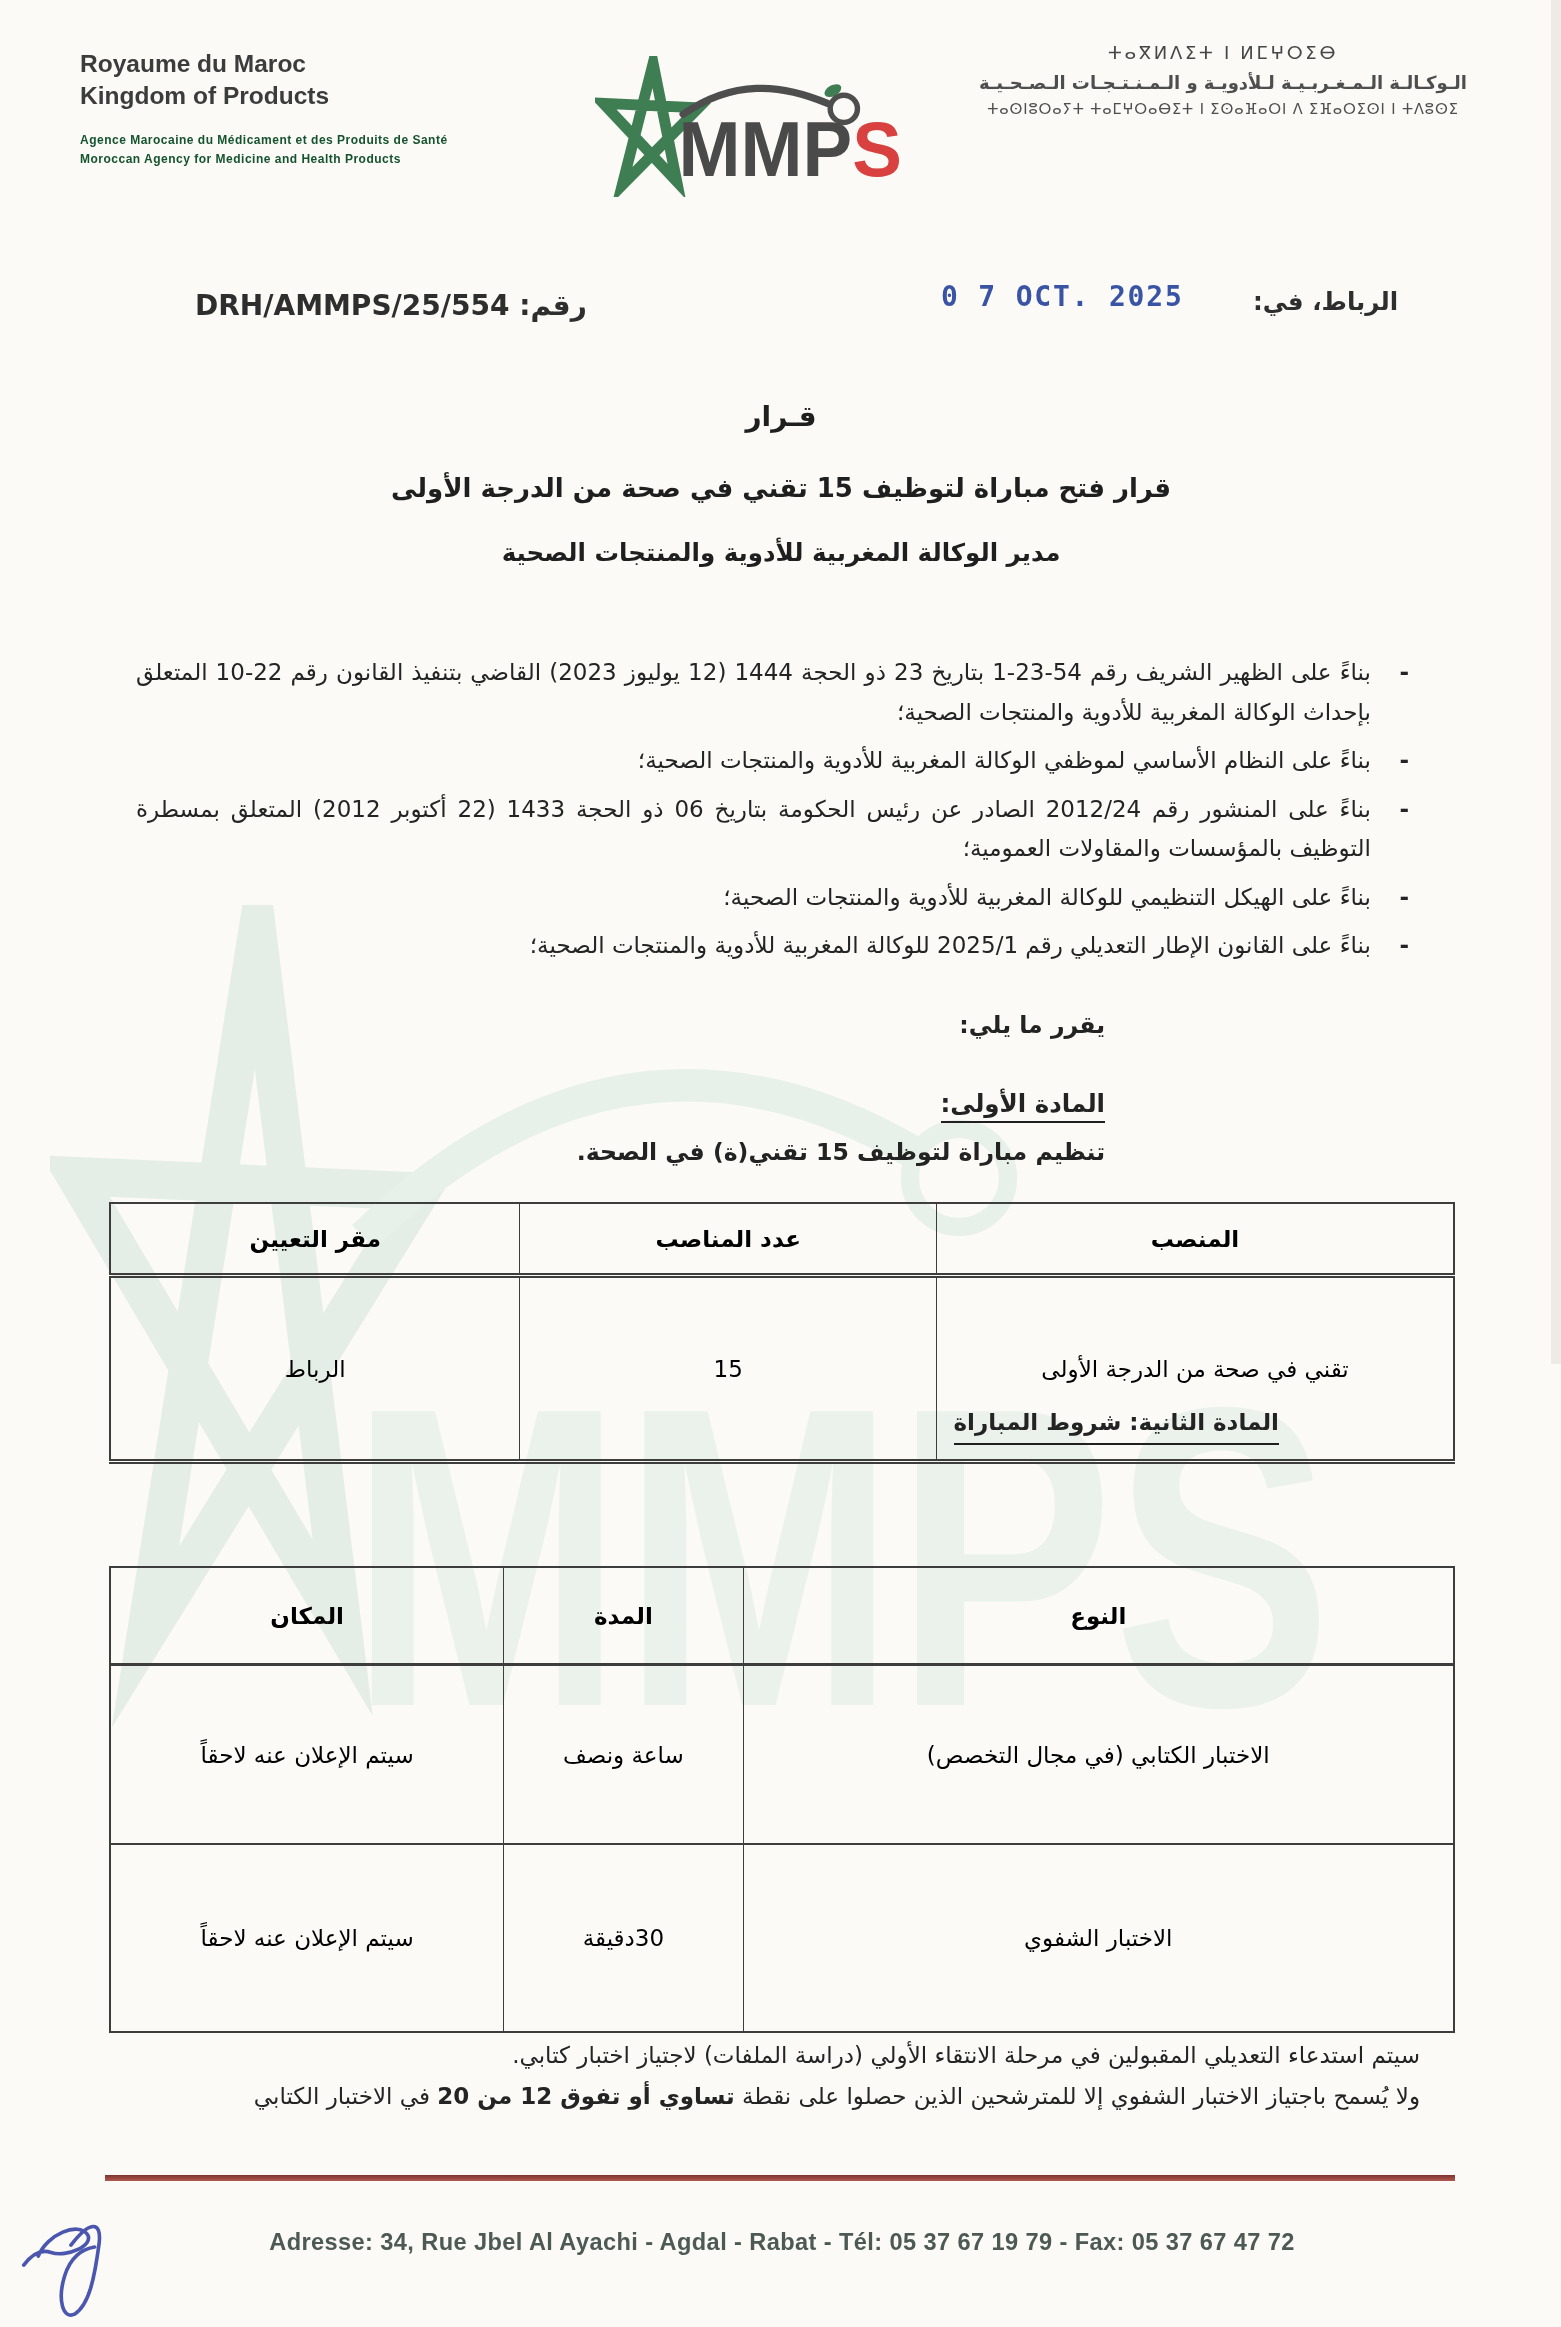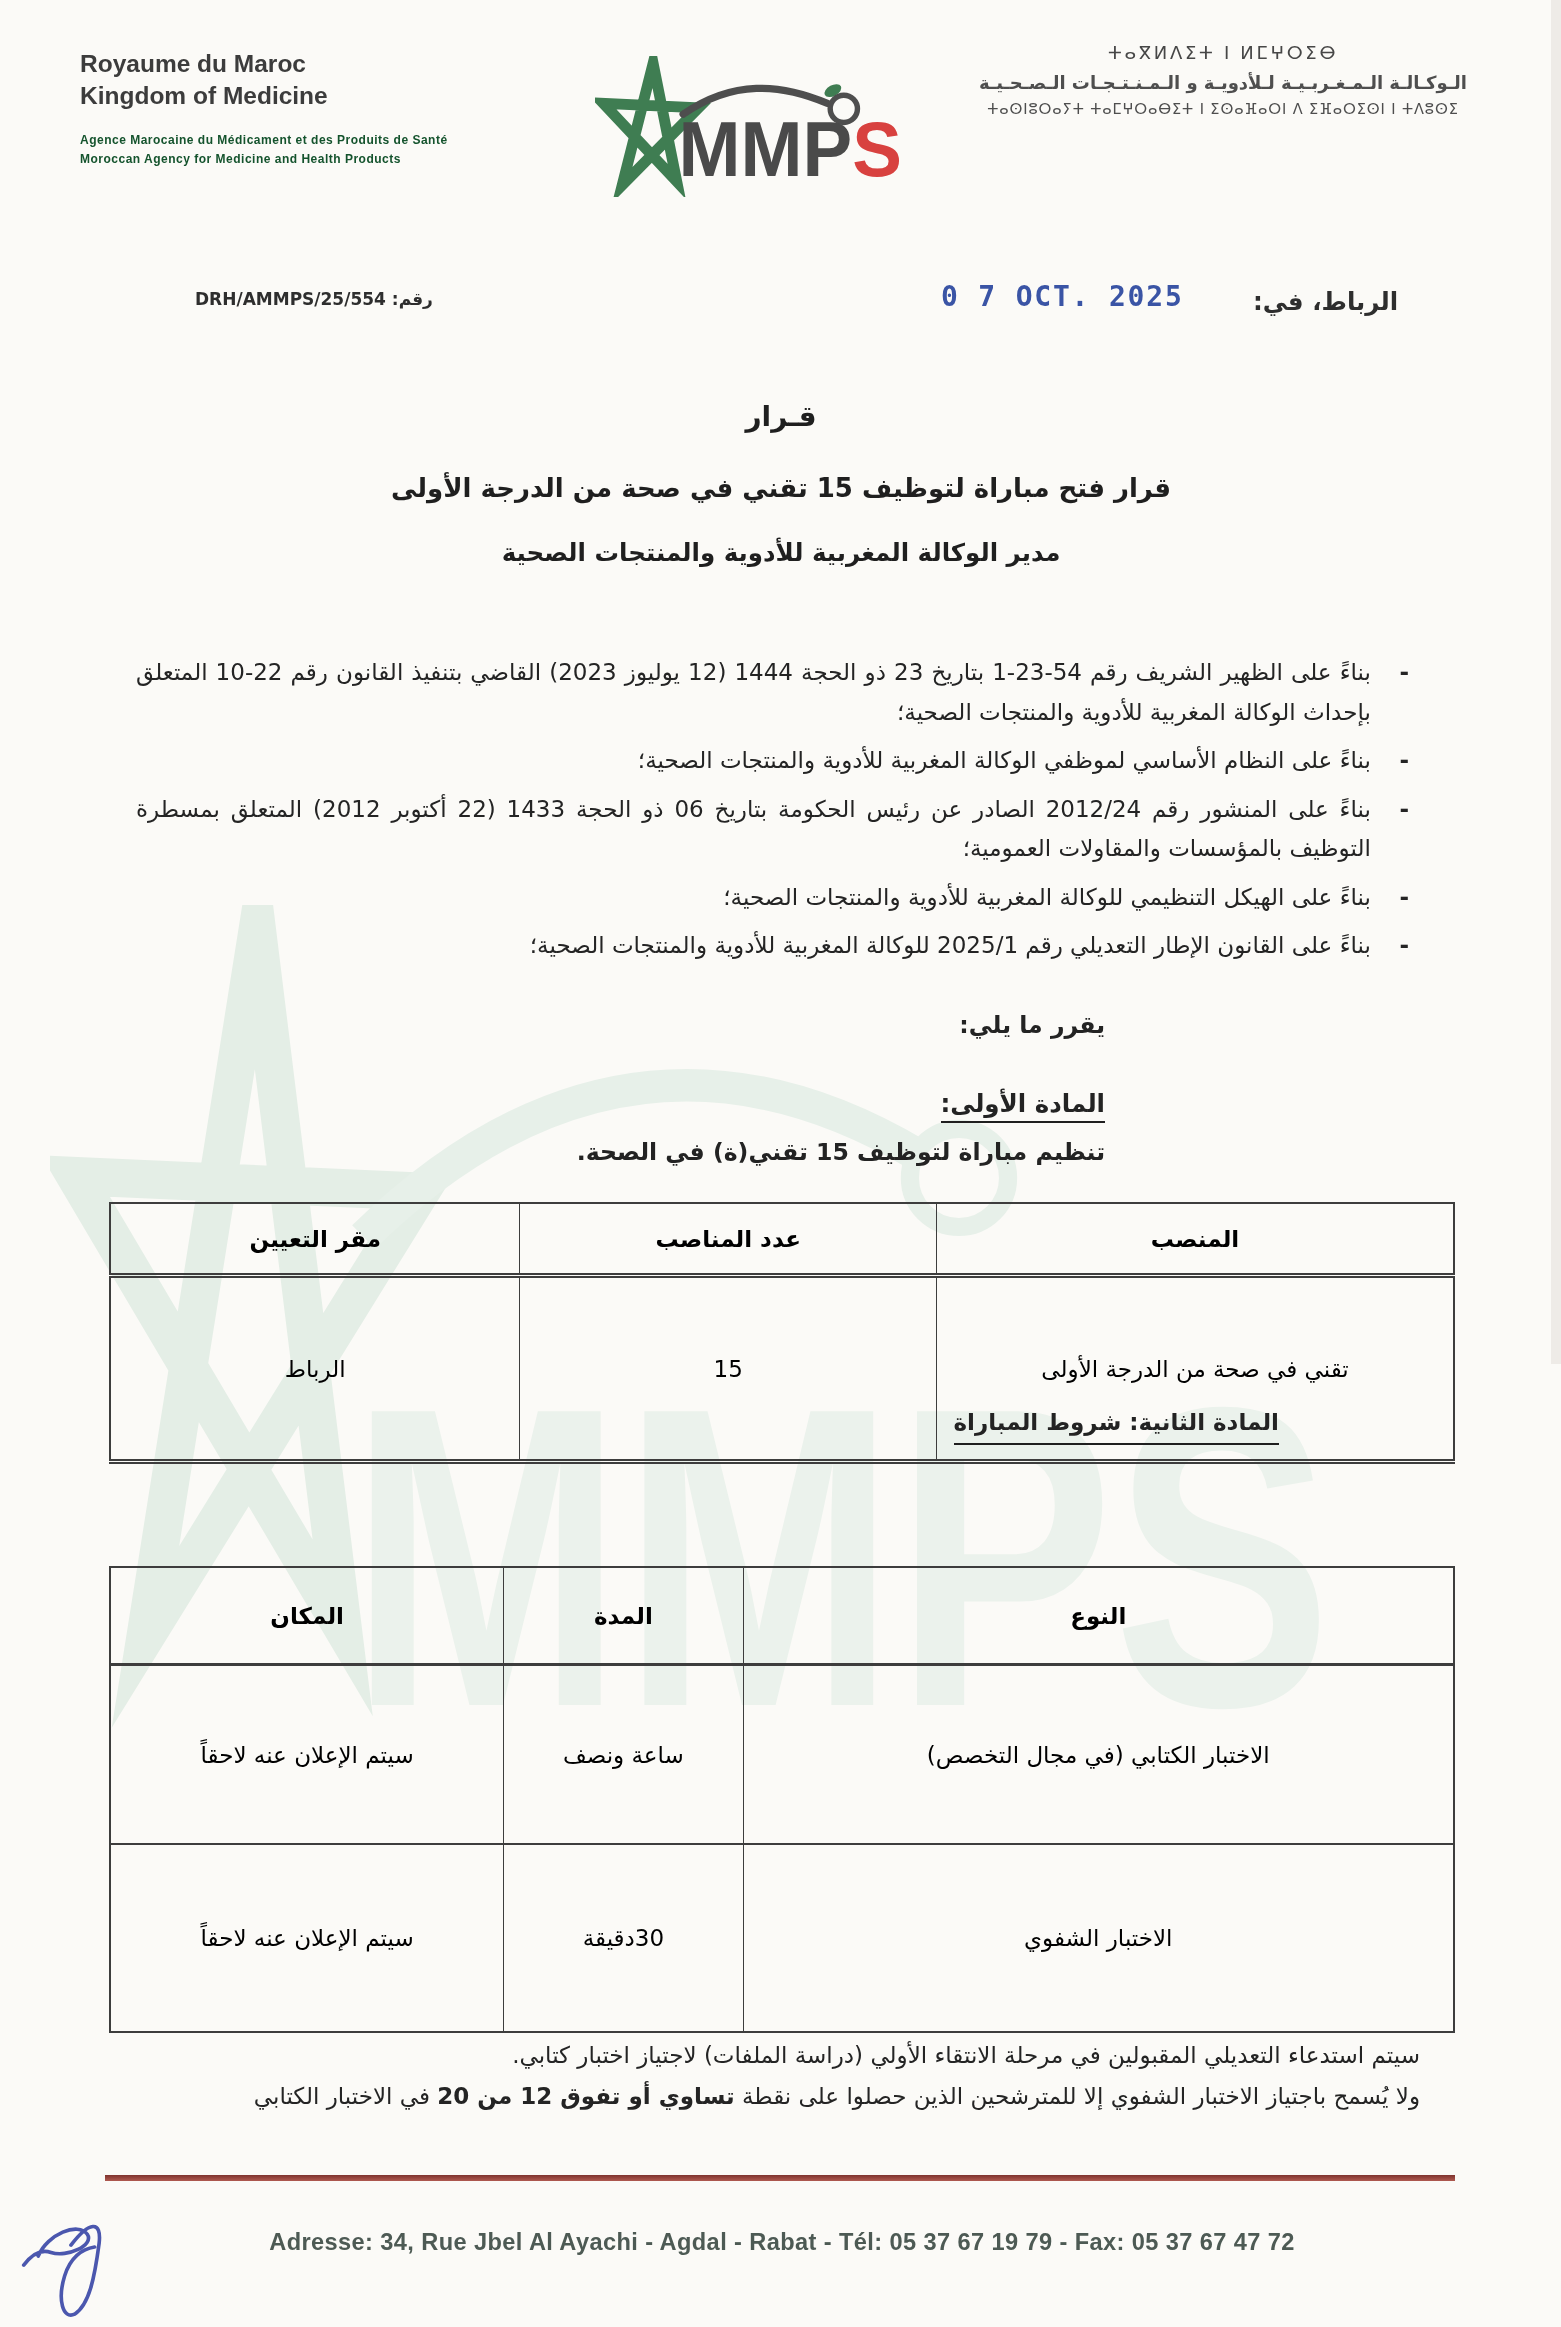--- a/index.html
+++ b/index.html
@@ -16,21 +16,21 @@
   .hdr-left .big{font-size:24.5px;font-weight:bold;line-height:1.32;}
   .hdr-left .small{font-size:12px;font-weight:bold;letter-spacing:0.5px;line-height:1.65;margin-top:18px;color:#14532d;}
   .hdr-right{position:absolute;left:923px;top:35px;width:600px;text-align:center;direction:rtl;}
   .hdr-right .ar-big{font-size:28px;font-weight:bold;color:#353535;}
   .hdr-right .tif1{font-size:18px;letter-spacing:2.7px;color:#474747;margin-top:7.3px;direction:ltr;}
   .hdr-right .ar-agency{font-size:18px;color:#4e4e4e;margin-top:9px;font-weight:bold;}
   .hdr-right .tif2{font-size:14.5px;letter-spacing:0.9px;color:#4e4e4e;margin-top:7.3px;direction:ltr;}
   .logo{position:absolute;left:595px;top:56px;}
 
   
-  .ref{position:absolute;left:195px;top:289px;direction:rtl;font-size:17px;font-weight:600;color:#2e2e2e;}
+  .ref{position:absolute;left:195px;top:289px;direction:rtl;font-size:28px;font-weight:600;color:#2e2e2e;}
   .stamp{position:absolute;left:941px;top:280px;font-family:"DejaVu Sans Mono",monospace;
          font-weight:bold;font-size:28px;letter-spacing:1.8px;color:#3a54a5;}
   .place{position:absolute;left:1253px;top:287px;direction:rtl;font-size:24.5px;font-weight:600;color:#2e2e2e;}
 
   
   .titles{position:absolute;left:108px;top:400px;width:1346px;text-align:center;direction:rtl;color:#1f1f1f;}
   .t1{font-size:28px;font-weight:bold;}
   .t2{font-size:26px;font-weight:bold;margin-top:40px;}
   .t3{font-size:24.5px;font-weight:bold;margin-top:35px;}
 
@@ -93,21 +93,21 @@
       <circle cx="1000" cy="300" r="54" fill="none" stroke="#e7f0e9" stroke-width="20"></circle>
       <text x="330" y="880" font-family="Liberation Sans, sans-serif" font-weight="bold" font-size="470" fill="#ebf2ec" textLength="1080" lengthAdjust="spacingAndGlyphs">MMPS</text>
     </svg>
   </div>
 
   <div class="layer content">
     <div class="scan-edge"></div>
 
     <div class="hdr-left">
       <div class="big">Royaume du Maroc</div>
-      <div class="big">Kingdom of Medicine</div>
+      <div class="big">Kingdom of Products</div>
       <div class="small">
         <div>Agence Marocaine du Médicament et des Produits de Santé</div>
         <div>Moroccan Agency for Medicine and Health Products</div>
       </div>
     </div>
 
     <div class="logo">
       <svg width="336" height="141" viewBox="0 0 370 155">
         <path d="M30 142 L64 8 L90 138 L9 52 L114 57 Z" fill="none" stroke="#3f7d52" stroke-width="12" stroke-linejoin="miter" stroke-miterlimit="20"></path>
         <path d="M97 64 C152 26 204 30 256 52" fill="none" stroke="#4e4e4e" stroke-width="8" stroke-linecap="round"></path>

